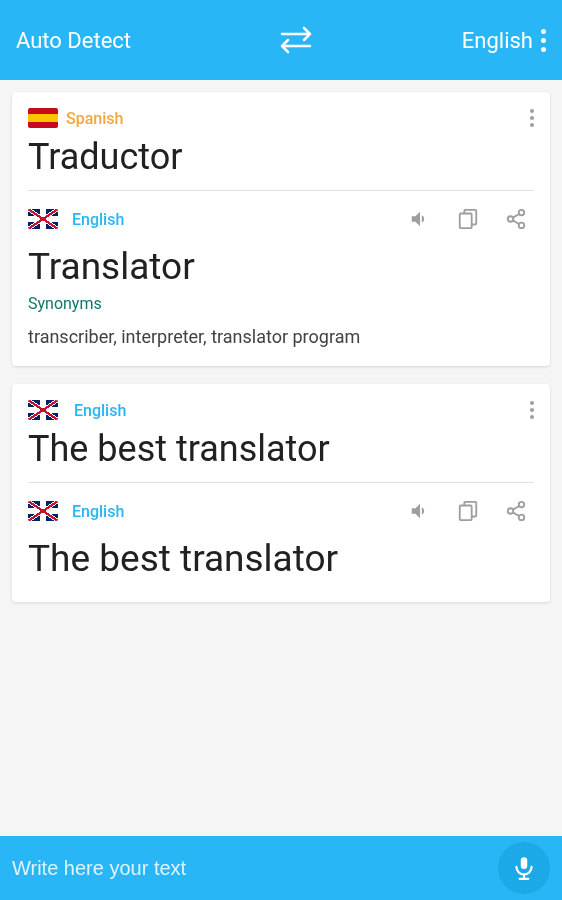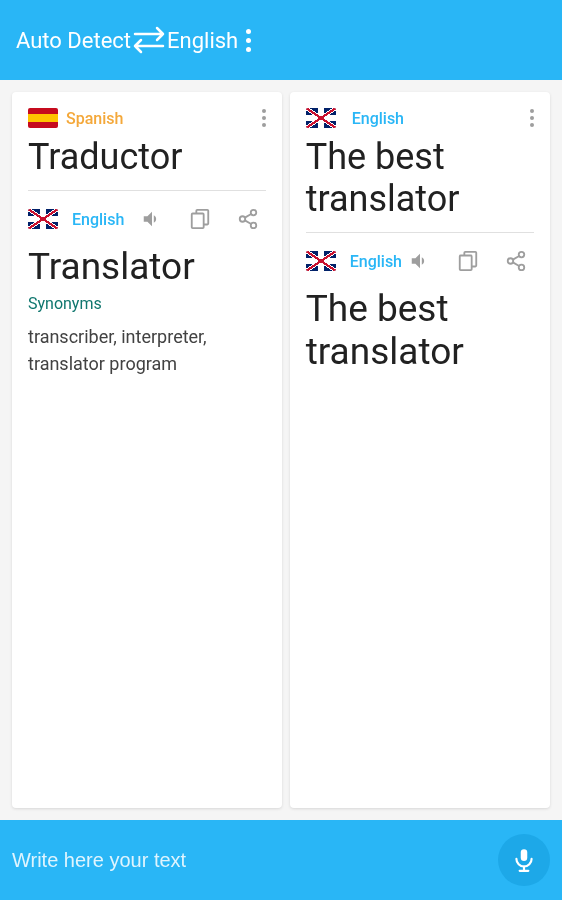--- a/index.html
+++ b/index.html
@@ -11,20 +11,21 @@
       overflow: hidden;
       display: flex;
       flex-direction: column;
     }
 
     
     .header {
       background: #29b6f6;
       display: flex;
       align-items: center;
+      justify-content: space-between;
       padding: 0 16px;
       height: 80px;
       flex-shrink: 0;
     }
     .header-left {
       color: white;
       font-size: 22px;
       font-weight: 400;
     }
     .header-center {
@@ -56,22 +57,22 @@
       border-radius: 50%;
       display: block;
     }
 
     
     .content {
       flex: 1;
       background: #f5f5f5;
       padding: 12px;
       display: flex;
-      flex-direction: row;
-      gap: 8px;
+      flex-direction: column;
+      gap: 18px;
       overflow-y: auto;
     }
 
     
     .card {
       background: white;
       border-radius: 4px;
       padding: 16px;
       box-shadow: 0 1px 3px rgba(0,0,0,0.12);
     }
@@ -146,21 +147,21 @@
 
     .synonyms-text {
       font-size: 18px;
       color: #424242;
       line-height: 1.5;
     }
 
     
     .bottom-bar {
       background: #29b6f6;
-      height: 80px;
+      height: 64px;
       display: flex;
       align-items: center;
       padding: 0 12px;
       gap: 10px;
       flex-shrink: 0;
     }
 
     .text-input-area {
       flex: 1;
       background: transparent;

